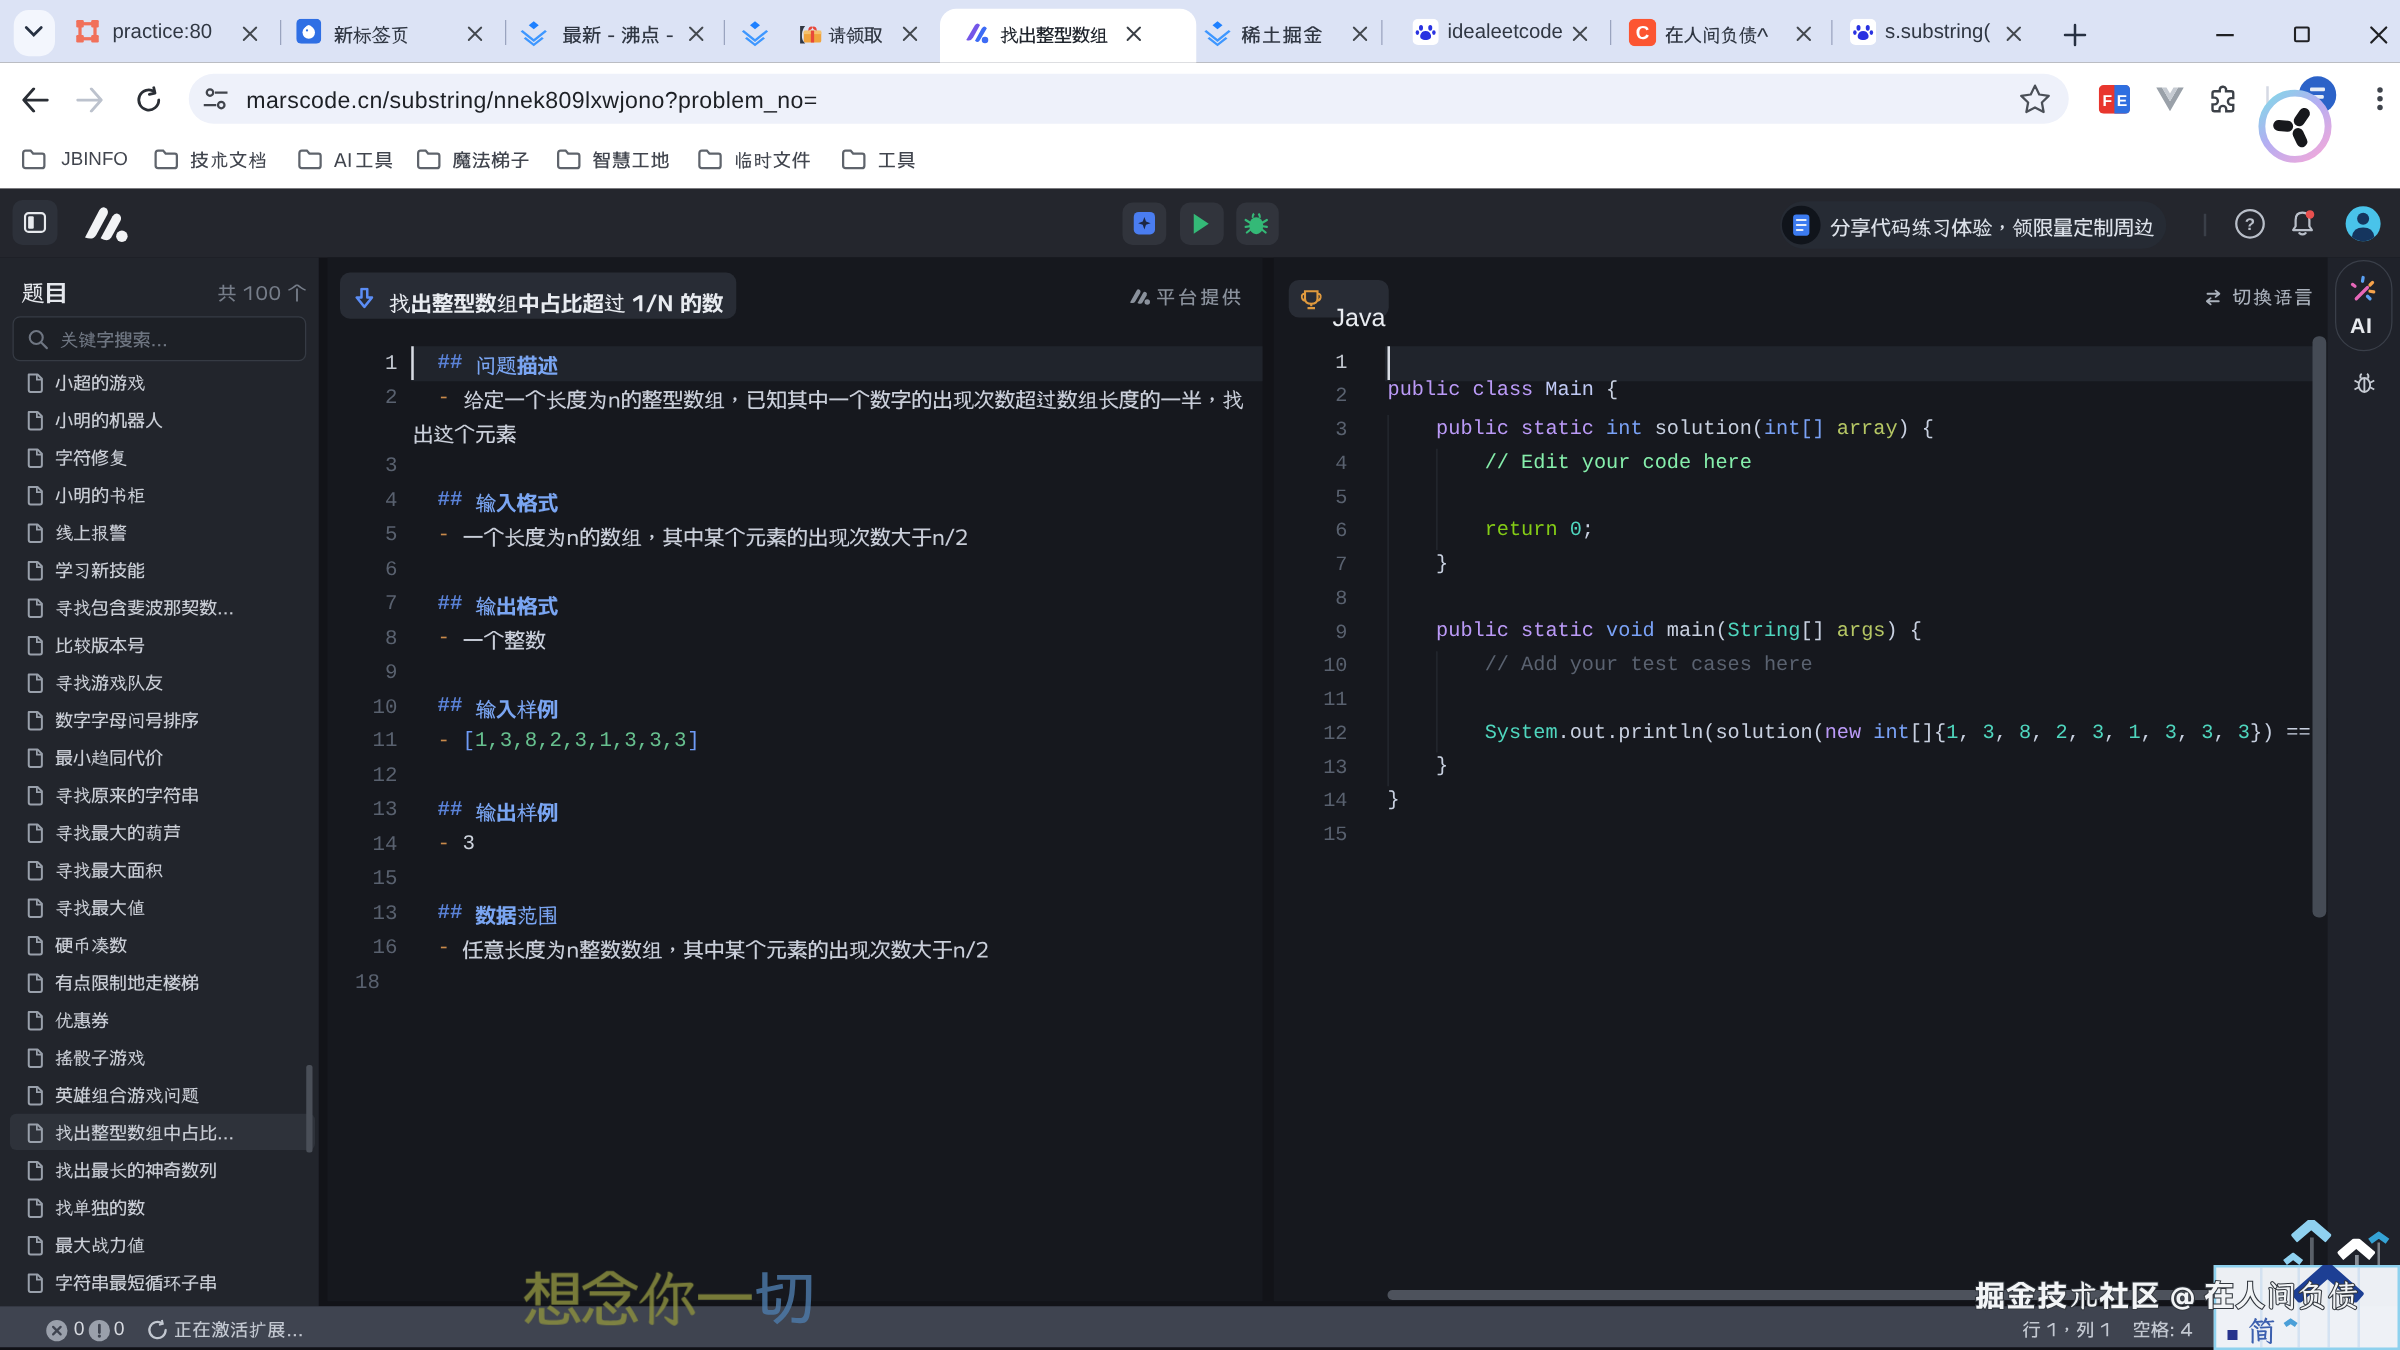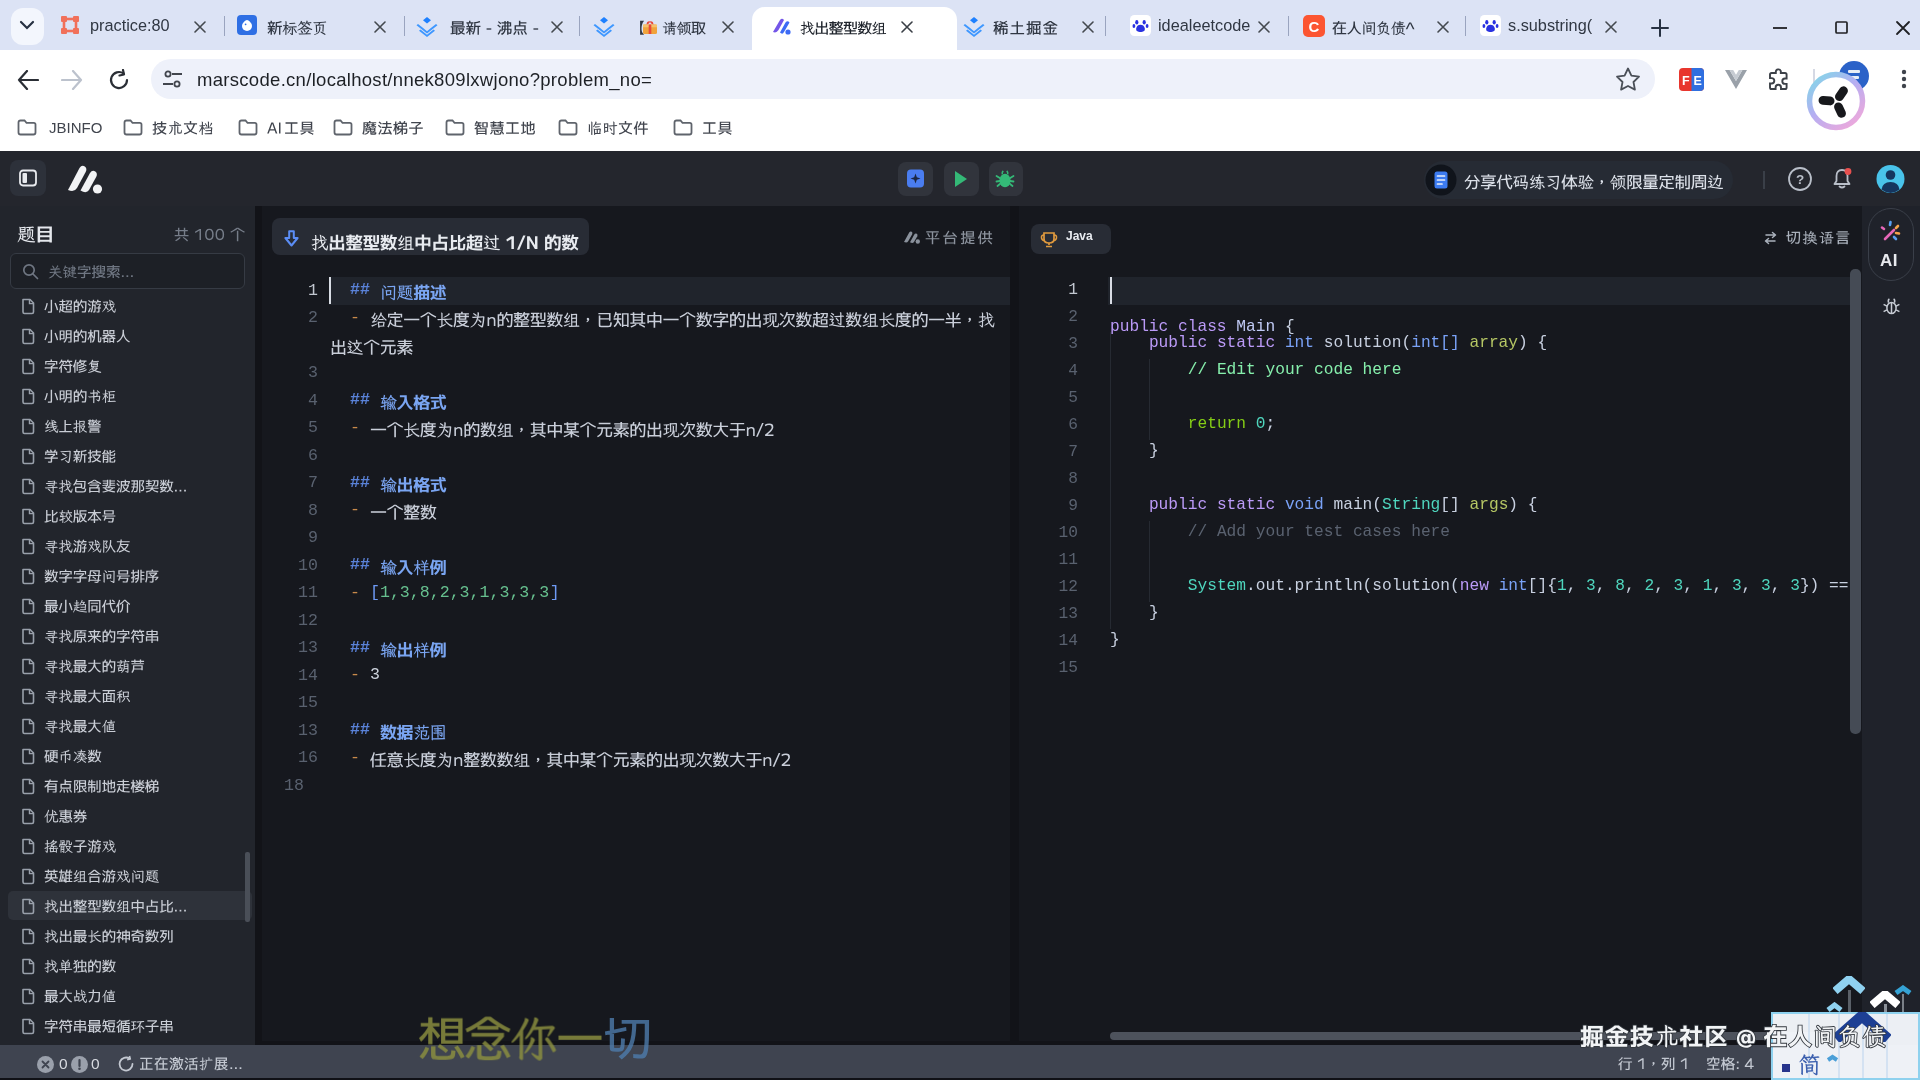--- a/index.html
+++ b/index.html
@@ -139,21 +139,21 @@
     <path d="M15 1 L16 5.5 L11.5 6.5" stroke="#2a2e35" stroke-width="2.2" fill="none" stroke-linecap="round" stroke-linejoin="round"></path>
   </svg>
 <div style="position:absolute;left:151px;top:59px;width:1504px;height:40px;background:#eef1fa;border-radius:20px"></div>
 <svg style="position:absolute;left:162px;top:69px;" width="22" height="20" viewBox="0 0 22 20">
     <g stroke="#41454d" stroke-width="1.8" fill="none">
       <circle cx="6" cy="5" r="2.6"></circle>
       <circle cx="15" cy="15" r="2.6"></circle>
       <path d="M10 5 L20 5 M1 15 L11 15"></path>
     </g>
   </svg>
-<div style="position:absolute;left:197px;top:69px;font-size:18.5px;color:#1d2025;white-space:pre;letter-spacing:0.3px">marscode.cn/localhost/nnek809lxwjono?problem_no=</div>
+<div style="position:absolute;left:197px;top:69px;font-size:18.5px;color:#1d2025;white-space:pre;letter-spacing:0.3px">marscode.cn/substring/nnek809lxwjono?problem_no=</div>
 <svg style="position:absolute;left:1615px;top:67px;" width="26" height="25" viewBox="0 0 26 25">
     <path d="M13 1.5 L16.4 8.6 L24 9.7 L18.5 15 L19.9 22.6 L13 19 L6.1 22.6 L7.5 15 L2 9.7 L9.6 8.6 Z" fill="none" stroke="#4a4f57" stroke-width="1.8" stroke-linejoin="round"></path>
   </svg>
 <svg style="position:absolute;left:1679px;top:68px;" width="25" height="23" viewBox="0 0 25 23">
     <rect x="0" y="0" width="25" height="23" rx="4" fill="#e8362e"></rect>
     <path d="M12.5 0 L21 0 Q25 0 25 4 L25 19 Q25 23 21 23 L12.5 23 Z" fill="#2f6fe0"></path>
     <text x="6.8" y="17" font-size="12.5" font-weight="bold" fill="#fff" text-anchor="middle" font-family="Liberation Sans">F</text>
     <text x="18.6" y="17" font-size="12.5" font-weight="bold" fill="#fff" text-anchor="middle" font-family="Liberation Sans">E</text>
   </svg>
 <svg style="position:absolute;left:1724px;top:69px;" width="24" height="21" viewBox="0 0 24 21">
@@ -413,21 +413,21 @@
       <path d="M7 13.3 L11.3 5.5 Q12.4 3.8 13.8 4.8 Q15 5.7 14.3 7.3 L11 13 Q9.8 15 7 13.3Z"></path>
       <circle cx="14.8" cy="12.5" r="2.2"></circle>
     </g>
   </svg>
 <div style="position:absolute;left:1031px;top:224px;width:80px;height:30px;background:#282c35;border-radius:8px"></div>
 <svg style="position:absolute;left:1040px;top:231px;" width="18" height="17" viewBox="0 0 18 17">
     <path d="M4 2 L14 2 L14 8 Q14 12 9 12 Q4 12 4 8 Z" fill="none" stroke="#e09a3e" stroke-width="1.7"></path>
     <path d="M4 4 Q1 4 1.5 7 Q2 9.5 4.5 9.5 M14 4 Q17 4 16.5 7 Q16 9.5 13.5 9.5" fill="none" stroke="#e09a3e" stroke-width="1.5"></path>
     <path d="M9 12 L9 14 M6 15.5 L12 15.5" stroke="#e09a3e" stroke-width="1.7"></path>
   </svg>
-<div style="position:absolute;left:1066px;top:229px;font-size:12px;color:#e9ecf1;white-space:pre;font-weight:bold">Java</div>
+<div style="position:absolute;left:1066px;top:244px;font-size:20px;color:#e9ecf1;white-space:pre;font-weight:normal">Java</div>
 <svg style="position:absolute;left:1762px;top:231px;" width="17" height="14" viewBox="0 0 17 14">
     <path d="M4 4 L13 4 M10.5 1.5 L13.5 4 L10.5 6.5 M13 10 L4 10 M6.5 7.5 L3.5 10 L6.5 12.5" stroke="#aab1bc" stroke-width="1.5" fill="none" stroke-linecap="round" stroke-linejoin="round"></path>
   </svg>
 <div style="position:absolute;left:329px;top:277px;width:681px;height:28px;background:#20242c"></div>
 <div style="position:absolute;left:329px;top:277px;width:2px;height:27px;background:#d8dce4"></div>
 <div style="position:absolute;left:1108px;top:277px;width:743px;height:28px;background:#20242c"></div>
 <div style="position:absolute;left:1110px;top:277px;width:2px;height:27px;background:#d8dce4"></div>
 <div style="position:absolute;left:258px;top:280.5px;width:60px;text-align:right;font-size:16.6px;color:#c2c7d0;font-family:'Liberation Mono',monospace">1</div>
 <div style="position:absolute;left:258px;top:308.0px;width:60px;text-align:right;font-size:16.6px;color:#59616f;font-family:'Liberation Mono',monospace">2</div>
 <div style="position:absolute;left:258px;top:363.0px;width:60px;text-align:right;font-size:16.6px;color:#59616f;font-family:'Liberation Mono',monospace">3</div>
@@ -454,21 +454,21 @@
 <div style="position:absolute;left:1018px;top:415.5px;width:60px;text-align:right;font-size:16.2px;color:#59616f;font-family:'Liberation Mono',monospace">6</div>
 <div style="position:absolute;left:1018px;top:442.5px;width:60px;text-align:right;font-size:16.2px;color:#59616f;font-family:'Liberation Mono',monospace">7</div>
 <div style="position:absolute;left:1018px;top:469.5px;width:60px;text-align:right;font-size:16.2px;color:#59616f;font-family:'Liberation Mono',monospace">8</div>
 <div style="position:absolute;left:1018px;top:496.5px;width:60px;text-align:right;font-size:16.2px;color:#59616f;font-family:'Liberation Mono',monospace">9</div>
 <div style="position:absolute;left:1018px;top:523.5px;width:60px;text-align:right;font-size:16.2px;color:#59616f;font-family:'Liberation Mono',monospace">10</div>
 <div style="position:absolute;left:1018px;top:550.5px;width:60px;text-align:right;font-size:16.2px;color:#59616f;font-family:'Liberation Mono',monospace">11</div>
 <div style="position:absolute;left:1018px;top:577.5px;width:60px;text-align:right;font-size:16.2px;color:#59616f;font-family:'Liberation Mono',monospace">12</div>
 <div style="position:absolute;left:1018px;top:604.5px;width:60px;text-align:right;font-size:16.2px;color:#59616f;font-family:'Liberation Mono',monospace">13</div>
 <div style="position:absolute;left:1018px;top:631.5px;width:60px;text-align:right;font-size:16.2px;color:#59616f;font-family:'Liberation Mono',monospace">14</div>
 <div style="position:absolute;left:1018px;top:658.5px;width:60px;text-align:right;font-size:16.2px;color:#59616f;font-family:'Liberation Mono',monospace">15</div>
-<div style="position:absolute;left:1110.0px;top:318px;font-size:16.2px;font-family:'Liberation Mono',monospace;white-space:pre"><span style="color:#bb9af7">public </span><span style="color:#bb9af7">class </span><span style="color:#c0caf5">Main </span><span style="color:#c8d0e0">{</span></div>
+<div style="position:absolute;left:1110.0px;top:303px;font-size:16.2px;font-family:'Liberation Mono',monospace;white-space:pre"><span style="color:#bb9af7">public </span><span style="color:#bb9af7">class </span><span style="color:#c0caf5">Main </span><span style="color:#c8d0e0">{</span></div>
 <div style="position:absolute;left:1148.88px;top:334.0px;font-size:16.2px;font-family:'Liberation Mono',monospace;white-space:pre"><span style="color:#bb9af7">public </span><span style="color:#bb9af7">static </span><span style="color:#7aa2f7">int </span><span style="color:#c8d0e0">solution(</span><span style="color:#7aa2f7">int[] </span><span style="color:#b5c664">array</span><span style="color:#c8d0e0">) {</span></div>
 <div style="position:absolute;left:1187.76px;top:361.0px;font-size:16.2px;font-family:'Liberation Mono',monospace;white-space:pre"><span style="color:#86efac">// Edit your code here</span></div>
 <div style="position:absolute;left:1187.76px;top:415.0px;font-size:16.2px;font-family:'Liberation Mono',monospace;white-space:pre"><span style="color:#84cc16">return </span><span style="color:#4fd6be">0</span><span style="color:#c8d0e0">;</span></div>
 <div style="position:absolute;left:1148.88px;top:442.0px;font-size:16.2px;font-family:'Liberation Mono',monospace;white-space:pre"><span style="color:#c8d0e0">}</span></div>
 <div style="position:absolute;left:1148.88px;top:496.0px;font-size:16.2px;font-family:'Liberation Mono',monospace;white-space:pre"><span style="color:#bb9af7">public </span><span style="color:#bb9af7">static </span><span style="color:#7aa2f7">void </span><span style="color:#c8d0e0">main(</span><span style="color:#4fd6be">String</span><span style="color:#c8d0e0">[] </span><span style="color:#b5c664">args</span><span style="color:#c8d0e0">) {</span></div>
 <div style="position:absolute;left:1187.76px;top:523.0px;font-size:16.2px;font-family:'Liberation Mono',monospace;white-space:pre"><span style="color:#5a6270">// Add your test cases here</span></div>
 <div style="position:absolute;left:1187.76px;top:577.0px;font-size:16.2px;font-family:'Liberation Mono',monospace;white-space:pre"><span style="color:#4fd6be">System</span><span style="color:#c8d0e0">.out.println(solution(</span><span style="color:#bb9af7">new </span><span style="color:#7aa2f7">int</span><span style="color:#c8d0e0">[]{</span><span style="color:#4fd6be">1</span><span style="color:#c8d0e0">, </span><span style="color:#4fd6be">3</span><span style="color:#c8d0e0">, </span><span style="color:#4fd6be">8</span><span style="color:#c8d0e0">, </span><span style="color:#4fd6be">2</span><span style="color:#c8d0e0">, </span><span style="color:#4fd6be">3</span><span style="color:#c8d0e0">, </span><span style="color:#4fd6be">1</span><span style="color:#c8d0e0">, </span><span style="color:#4fd6be">3</span><span style="color:#c8d0e0">, </span><span style="color:#4fd6be">3</span><span style="color:#c8d0e0">, </span><span style="color:#4fd6be">3</span><span style="color:#c8d0e0">}) == </span></div>
 <div style="position:absolute;left:1148.88px;top:604.0px;font-size:16.2px;font-family:'Liberation Mono',monospace;white-space:pre"><span style="color:#c8d0e0">}</span></div>
 <div style="position:absolute;left:1110.0px;top:631.0px;font-size:16.2px;font-family:'Liberation Mono',monospace;white-space:pre"><span style="color:#c8d0e0">}</span></div>
 <div style="position:absolute;left:1110px;top:331.5px;width:1px;height:297px;background:#262a32"></div>

